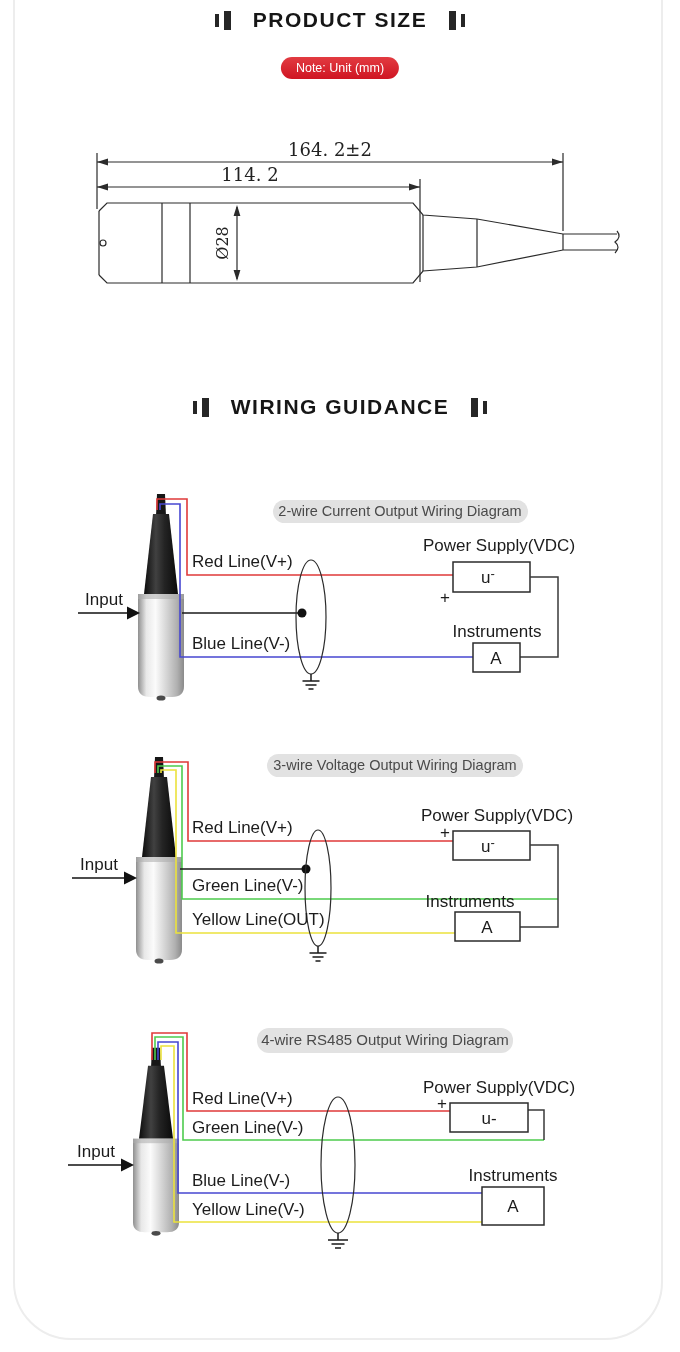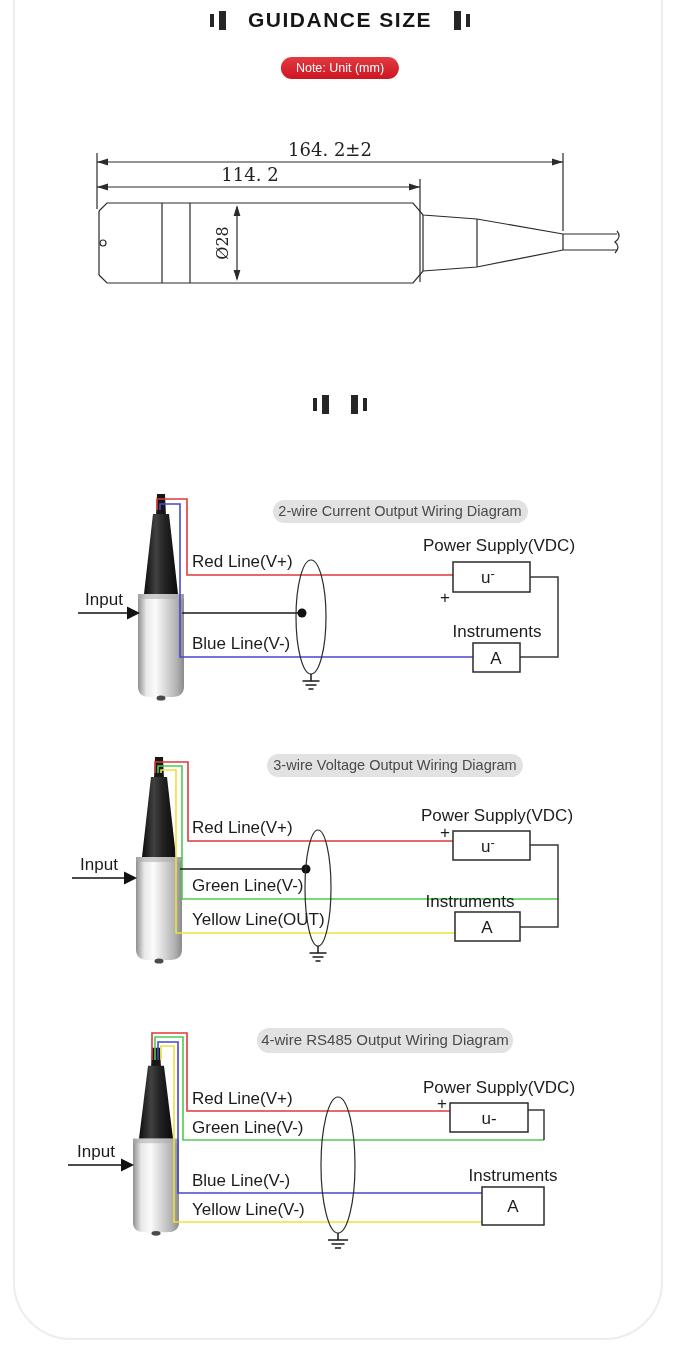--- a/index.html
+++ b/index.html
@@ -34,34 +34,35 @@
 
 <div id="stage">
 
   <div class="frame"></div>
 
   <div class="section-header" style="top:8px;">
     <span class="mark">
         <span class="bar-sm"></span>
         <span class="bar-lg"></span>
       </span>
-    <span class="title">GUIDANCE SIZE</span>
+    <span class="title">PRODUCT SIZE</span>
     <span class="mark">
         <span class="bar-lg"></span>
         <span class="bar-sm"></span>
       </span>
   </div>
 
   <div class="note-badge">Note: Unit (mm)</div>
 
   <div class="section-header" style="top:395px;">
     <span class="mark">
         <span class="bar-sm"></span>
         <span class="bar-lg"></span>
       </span>
+    <span class="title">WIRING GUIDANCE</span>
     <span class="mark">
         <span class="bar-lg"></span>
         <span class="bar-sm"></span>
       </span>
   </div>
 
   <svg width="680" height="1352" viewBox="0 0 680 1352">
     <defs>
       <linearGradient id="gradBody" x1="0" y1="0" x2="1" y2="0">
         <stop offset="0" stop-color="#8f8f8f"></stop>

